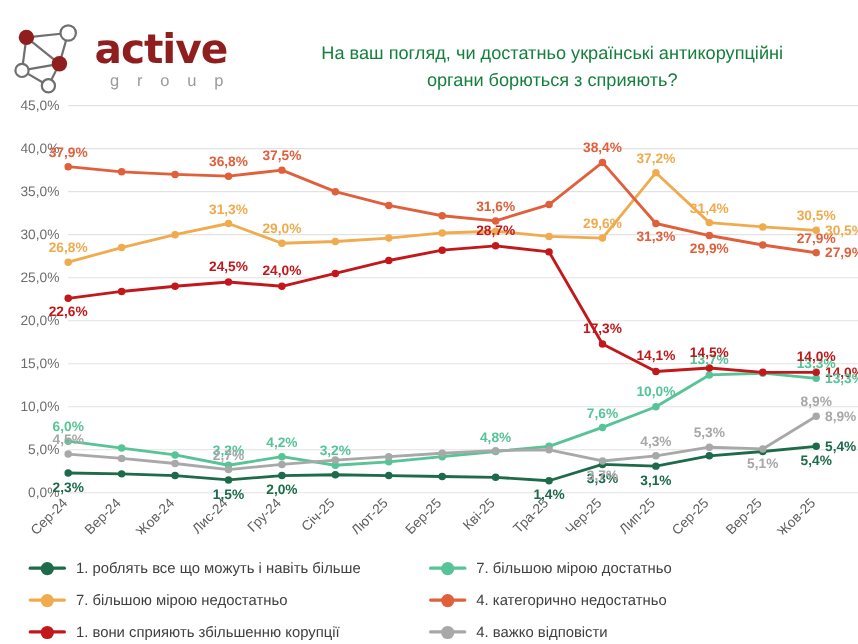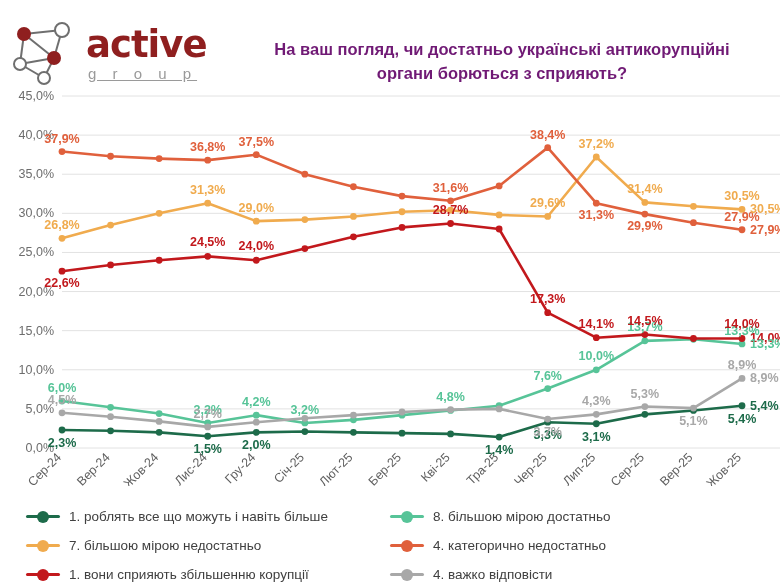--- a/index.html
+++ b/index.html
@@ -34,29 +34,28 @@
     font-weight: bold;
     color: #8f1f1f;
     letter-spacing: -1px;
     font-family: "DejaVu Sans", sans-serif;
   }
   .logo-sub {
     font-size: 15px;
     color: #9a9a9a;
     letter-spacing: 6px;
     margin-top: 3px;
-    margin-left: 2px;
-    text-decoration: underline;
+    margin-left: 14px;
   }
   .title {
     flex: 1;
     text-align: center;
     font-size: 16.5px;
-    font-weight: bold;
-    color: #701a75;
+    font-weight: normal;
+    color: #15803d;
     line-height: 1.45;
     padding: 10px 6px 0 0;
   }
   .plot-wrap {
     position: relative;
     width: 780px;
     height: 400px;
   }
   svg.chart { display: block; }
   .legend {
@@ -317,21 +316,21 @@
     </svg>
 </div>
 
 <div class="legend" id="legend">
     <div class="legend-item">
       <span class="legend-swatch" style="background: rgb(29, 107, 74);"></span>
       <span class="legend-label">1. роблять все що можуть і навіть більше</span>
     </div>
     <div class="legend-item">
       <span class="legend-swatch" style="background: rgb(87, 196, 152);"></span>
-      <span class="legend-label">8. більшою мірою достатньо</span>
+      <span class="legend-label">7. більшою мірою достатньо</span>
     </div>
     <div class="legend-item">
       <span class="legend-swatch" style="background: rgb(240, 171, 78);"></span>
       <span class="legend-label">7. більшою мірою недостатньо</span>
     </div>
     <div class="legend-item">
       <span class="legend-swatch" style="background: rgb(224, 96, 60);"></span>
       <span class="legend-label">4. категорично недостатньо</span>
     </div>
     <div class="legend-item">

